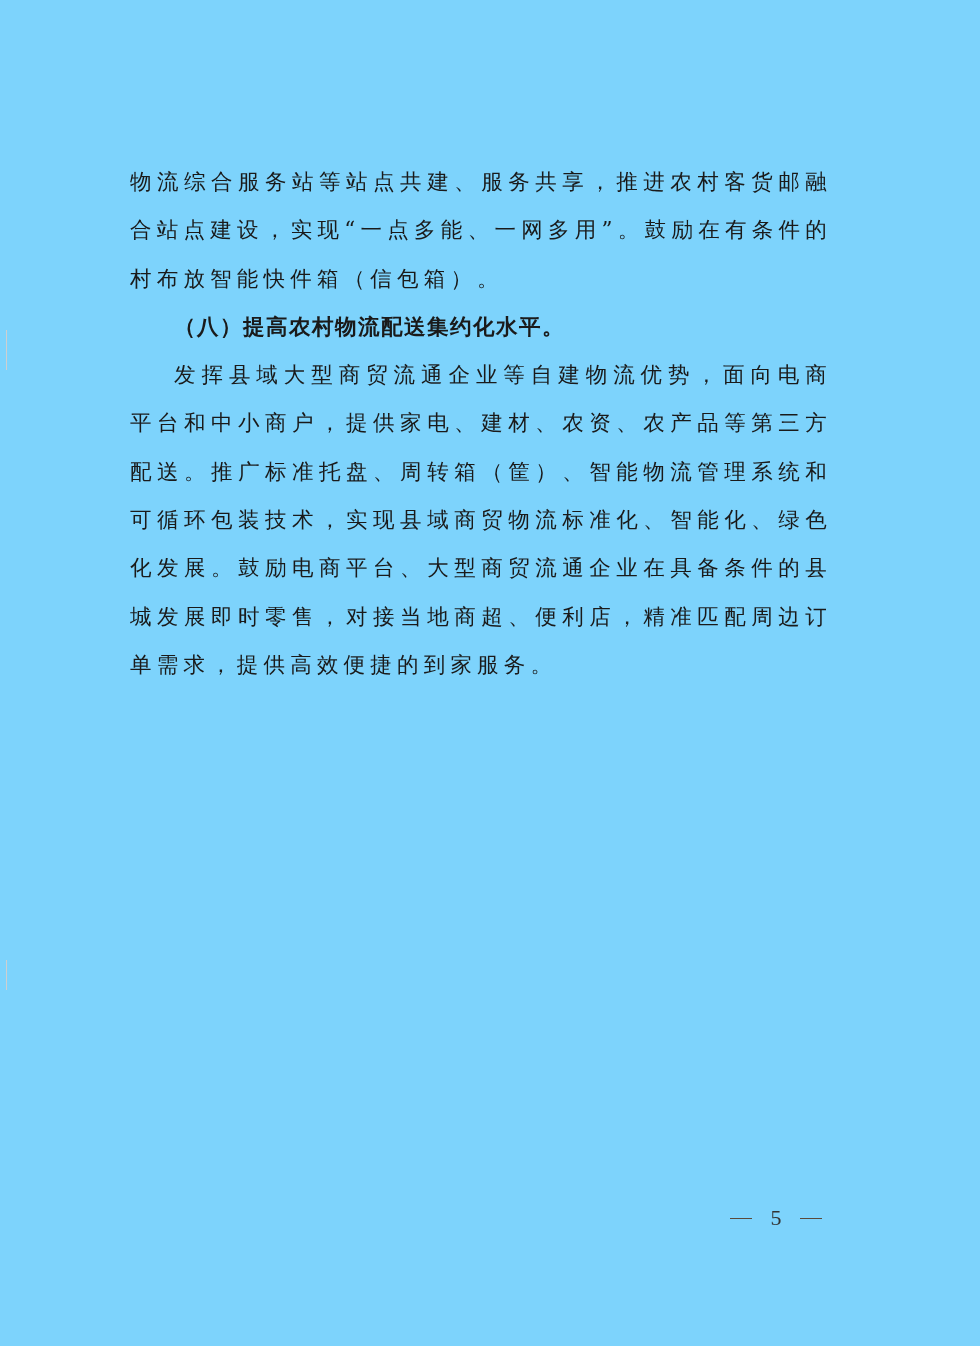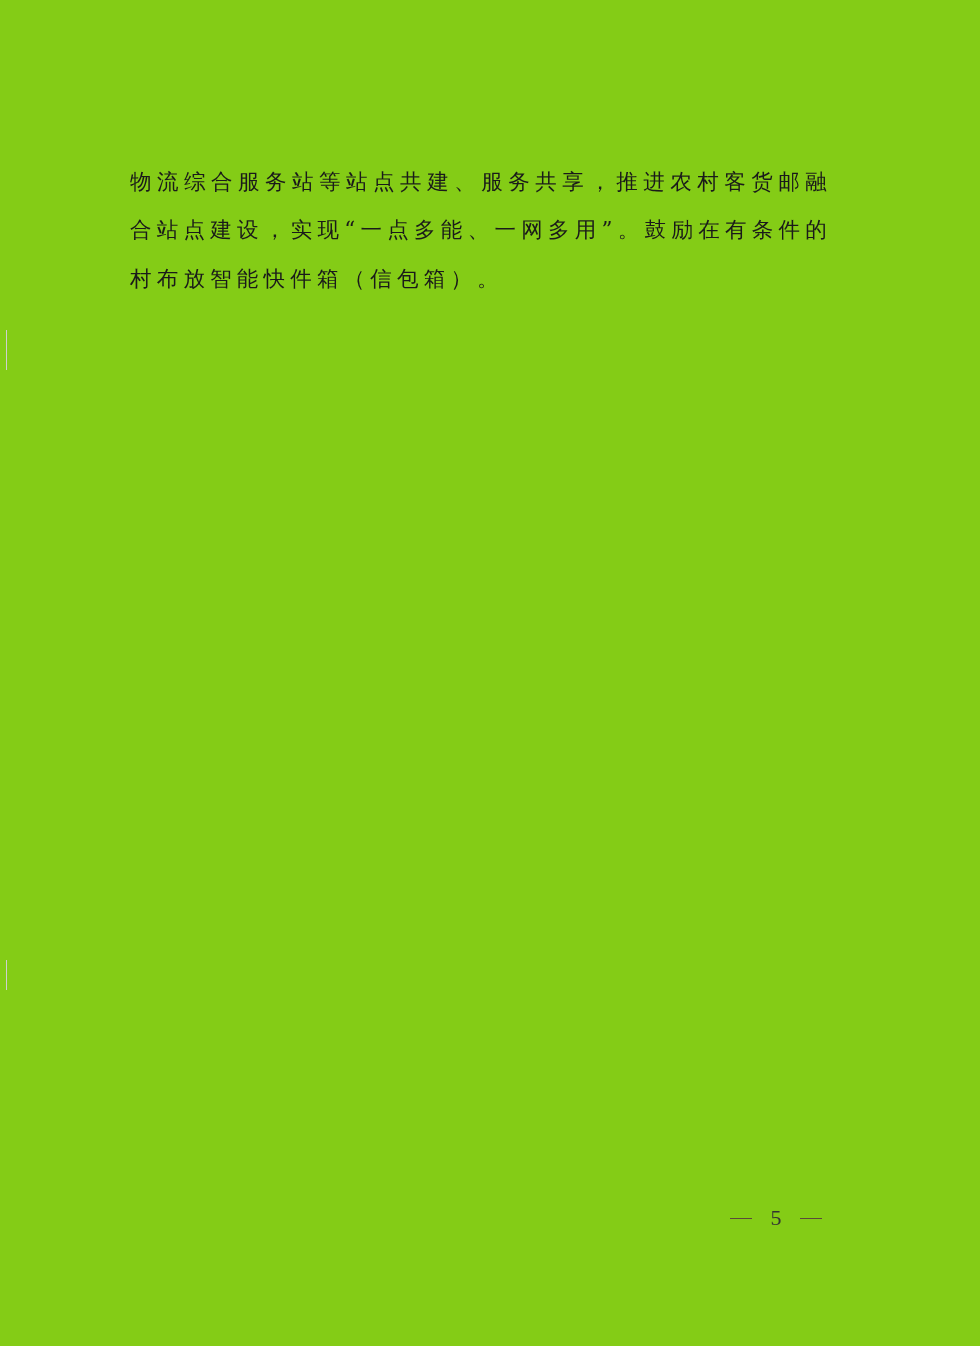--- a/index.html
+++ b/index.html
@@ -6,21 +6,21 @@
   body {
     width: 980px; height: 1346px;
     background: #ffffff;
     position: relative;
     overflow: hidden;
     font-family: "DejaVu Serif", "Liberation Serif", serif;
     color: #1a1a1a;
   }
   .page {
     position: absolute; left: 0; top: 0; width: 980px; height: 1346px;
-    background: #84cc16;
+    background: #7dd3fc;
   }
   .body-text {
     position: absolute;
     left: 130px;
     top: 158px;
     width: 702px;
   }
   .para {
     margin: 0;
     font-size: 21.5px;
@@ -60,20 +60,22 @@
 </head>
 <body>
 
 <div class="page">
 
   <div class="scan-mark" style="left:6px; top:330px; width:1px; height:40px;"></div>
   <div class="scan-mark" style="left:6px; top:960px; width:1px; height:30px;"></div>
 
   <div class="body-text">
     <p class="para">物流综合服务站等站点共建、服务共享，推进农村客货邮融合站点建设，实现“一点多能、一网多用”。鼓励在有条件的村布放智能快件箱（信包箱）。</p>
+    <p class="heading">（八）提高农村物流配送集约化水平。</p>
+    <p class="para indent">发挥县域大型商贸流通企业等自建物流优势，面向电商平台和中小商户，提供家电、建材、农资、农产品等第三方配送。推广标准托盘、周转箱（筐）、智能物流管理系统和可循环包装技术，实现县域商贸物流标准化、智能化、绿色化发展。鼓励电商平台、大型商贸流通企业在具备条件的县城发展即时零售，对接当地商超、便利店，精准匹配周边订单需求，提供高效便捷的到家服务。</p>
   </div>
 
   <div class="page-number">
     <span class="dash"></span>
     <span>5</span>
     <span class="dash"></span>
   </div>
 </div>
 
 </body></html>

